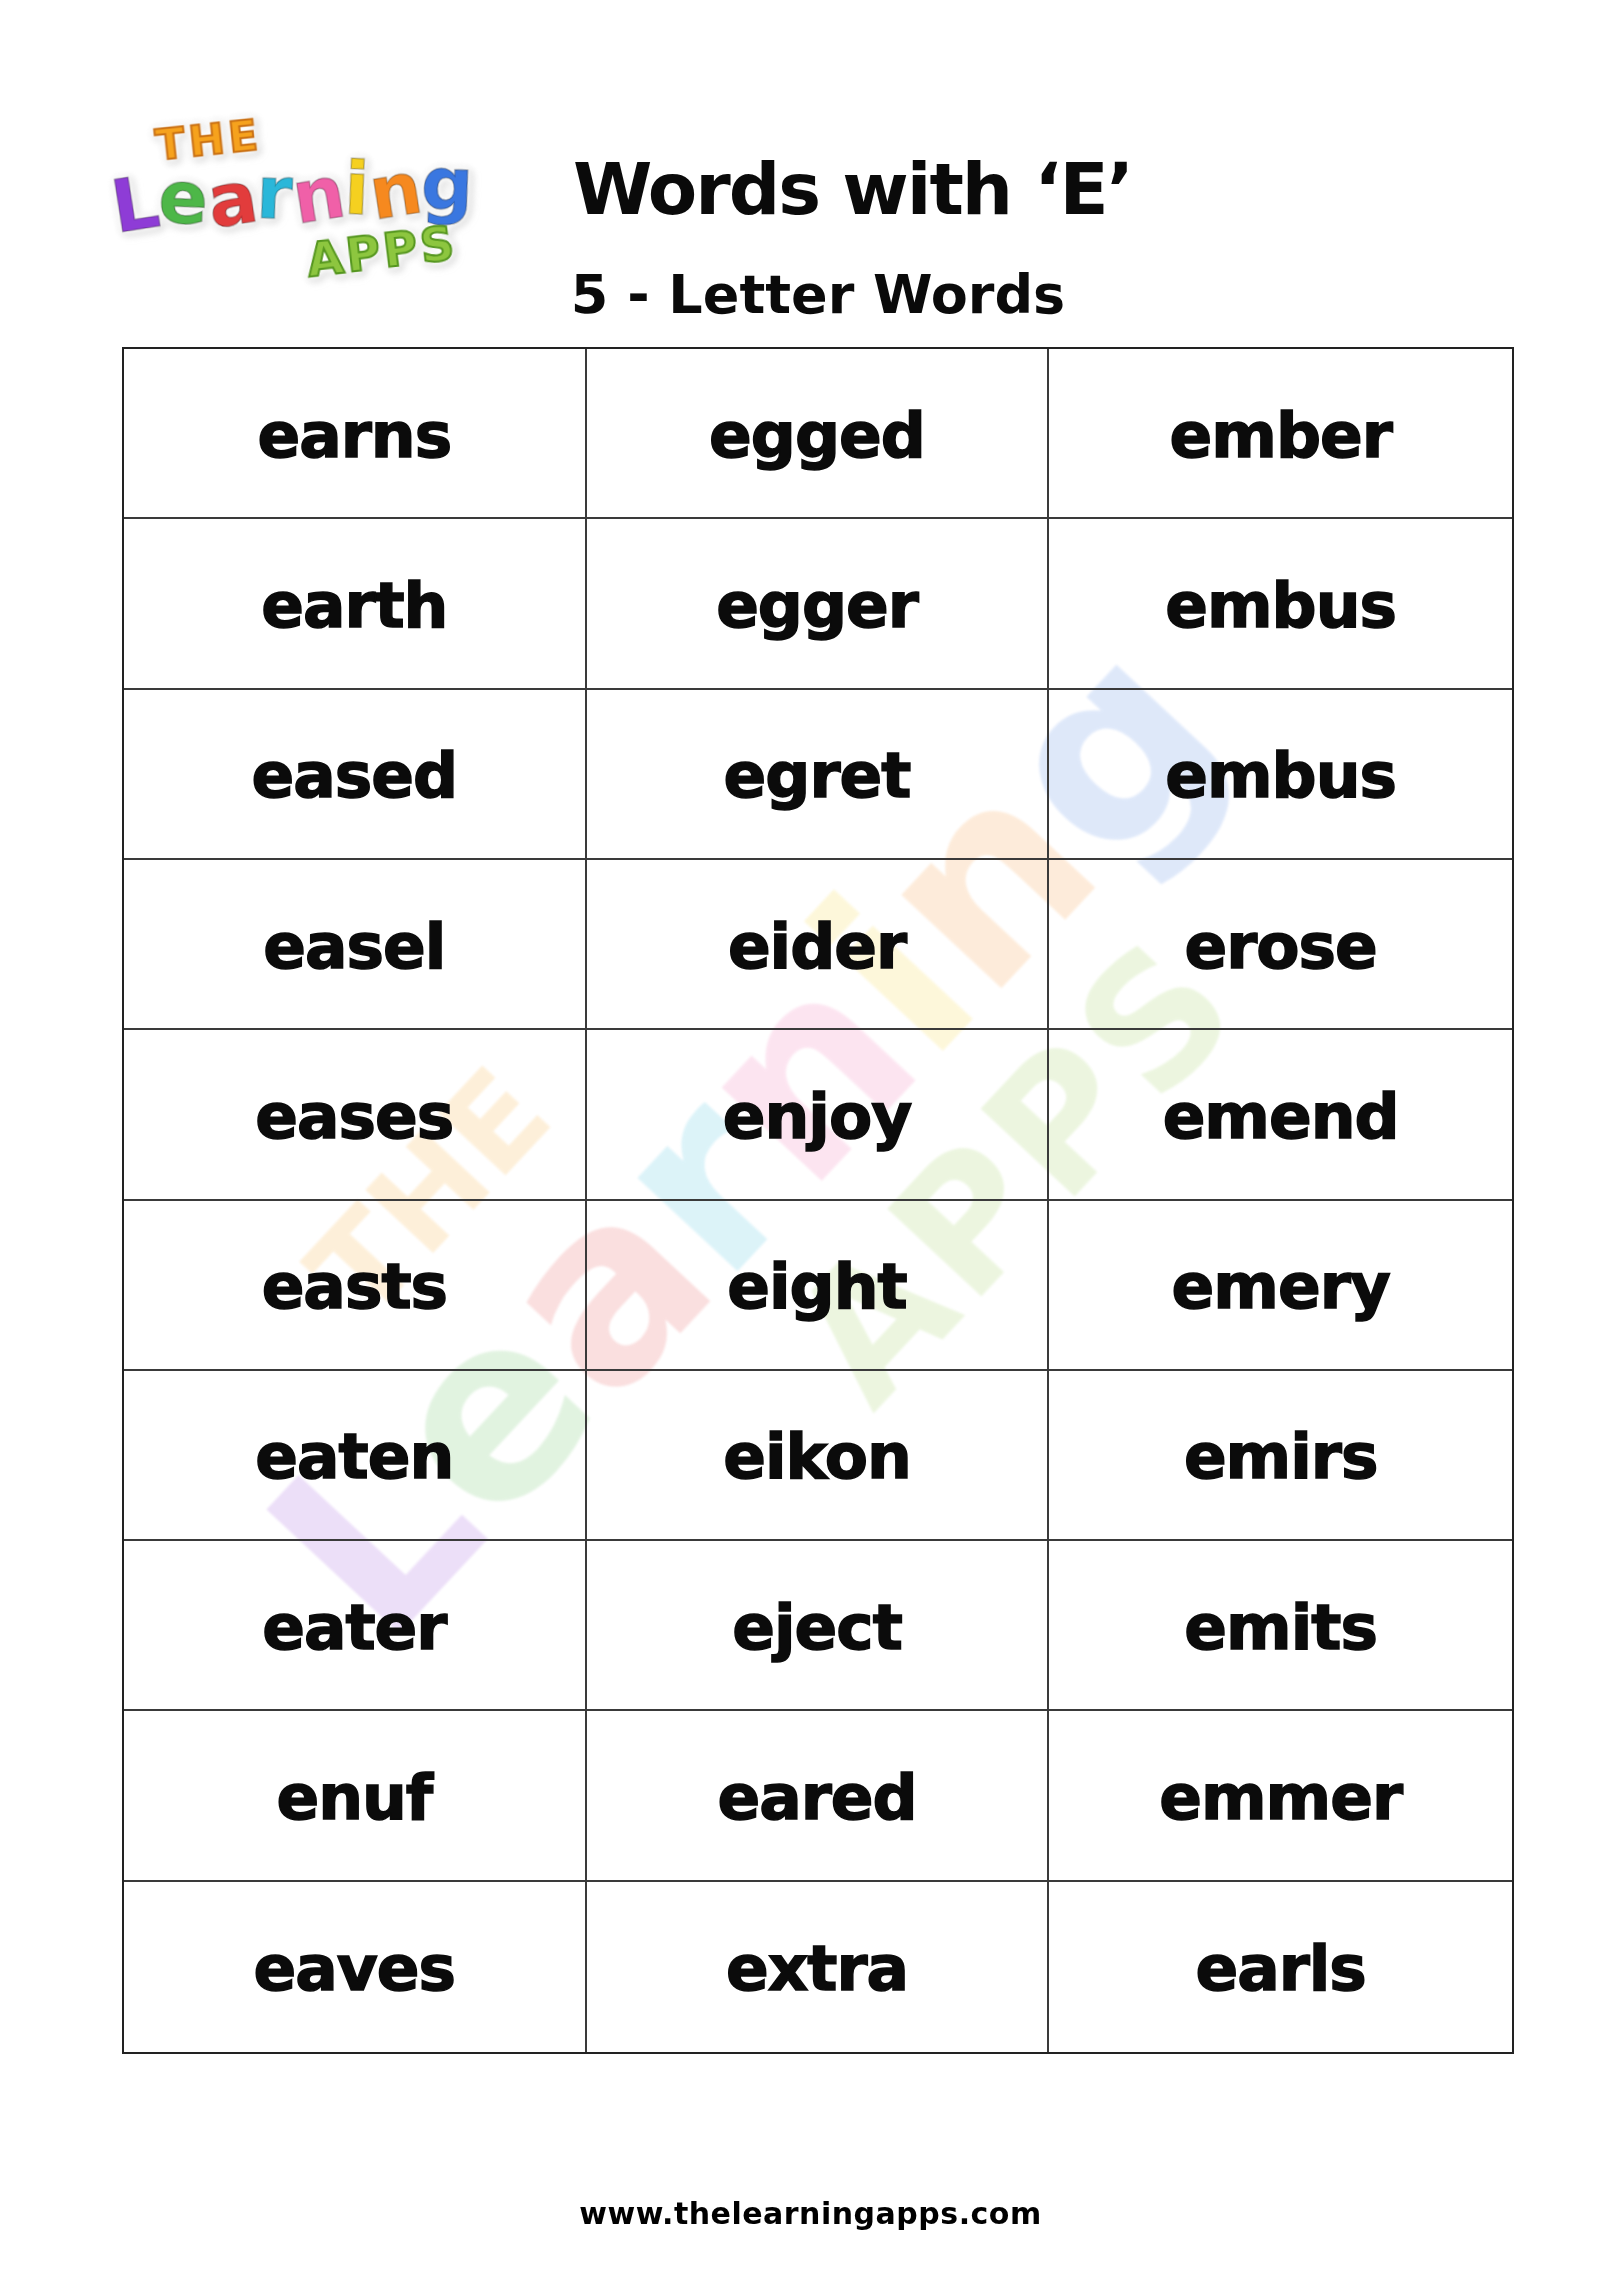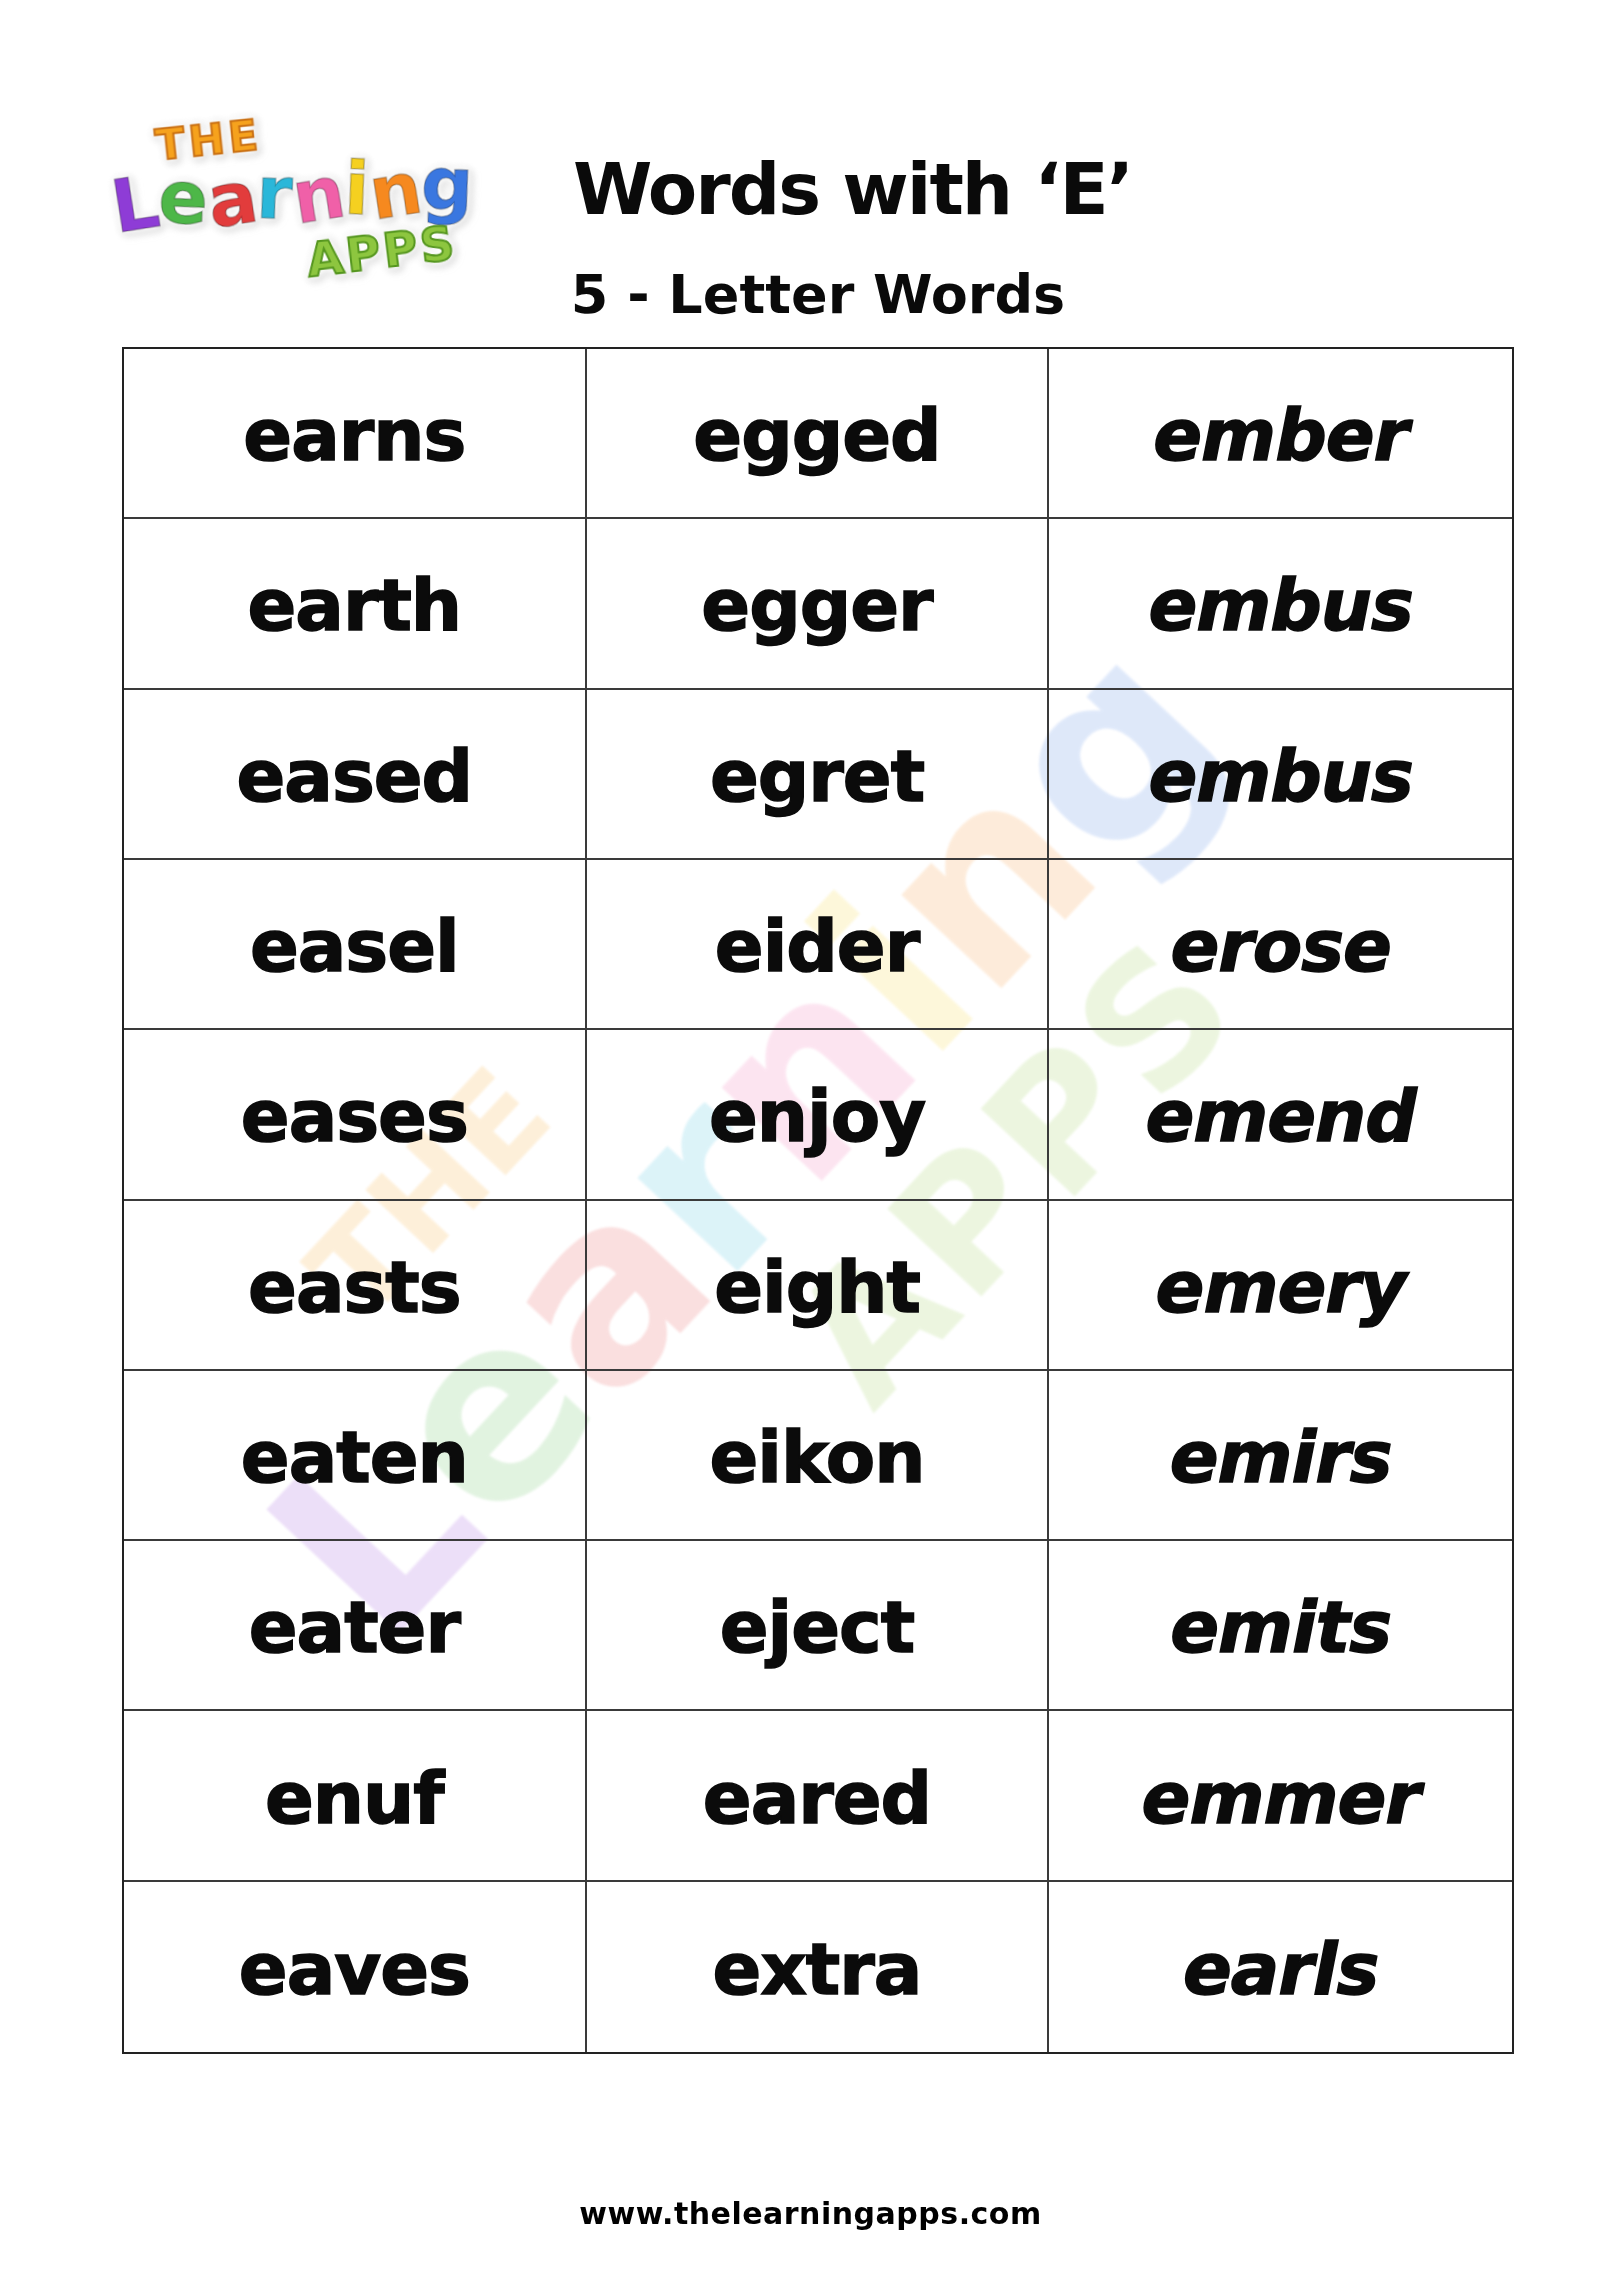--- a/index.html
+++ b/index.html
@@ -56,24 +56,24 @@
   
   .word-table{
     position:absolute;left:122px;top:347px;width:1388px;height:1703px;
     display:grid;grid-template-columns:repeat(3,1fr);grid-auto-rows:1fr;
     border:2.9px solid #222222;z-index:1;
   }
   .cell{
     border-right:2px solid #3a3a3a;border-bottom:2px solid #3a3a3a;
     display:flex;align-items:center;justify-content:center;
   }
-  .cell:nth-child(3n){border-right:none;font-style:italic;}
+  .cell:nth-child(3n){border-right:none;}
   .cell:nth-child(n+28){border-bottom:none;}
   .word{
-    font-size:72px;font-weight:800;color:#0b0b0b;
+    font-size:63px;font-weight:800;color:#0b0b0b;
     letter-spacing:-1px;-webkit-text-stroke:1.5px #0b0b0b;
     line-height:1;transform:translateY(2px);
   }
   
   .footer{
     position:absolute;left:0;top:2152px;width:1621px;
     text-align:center;font-size:30px;font-weight:800;color:#000000;
     letter-spacing:0.5px;
     margin-top:44px;
   }

